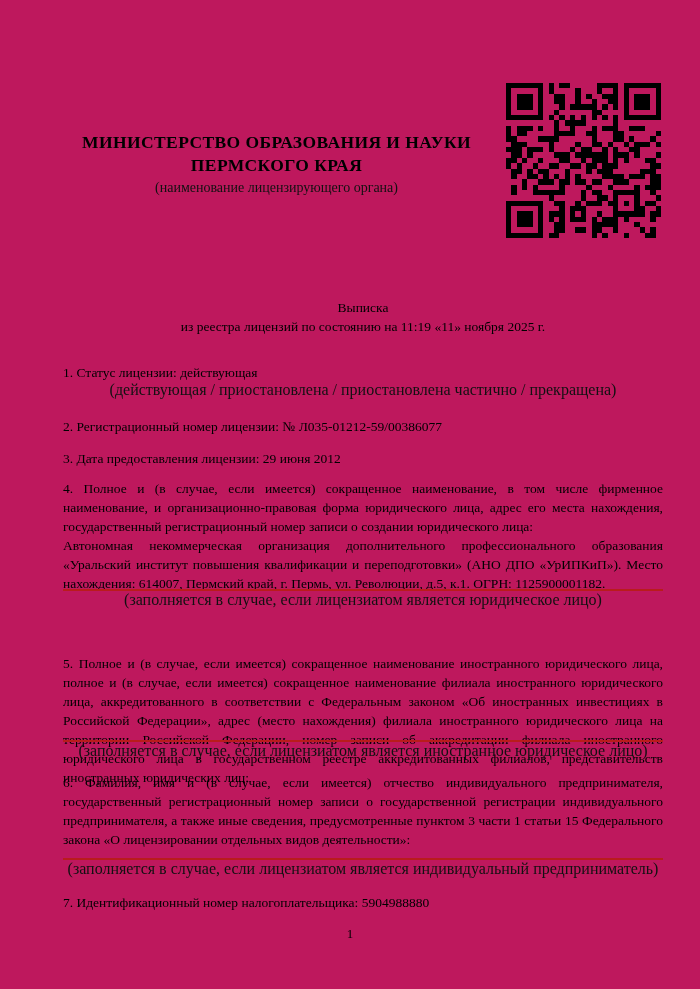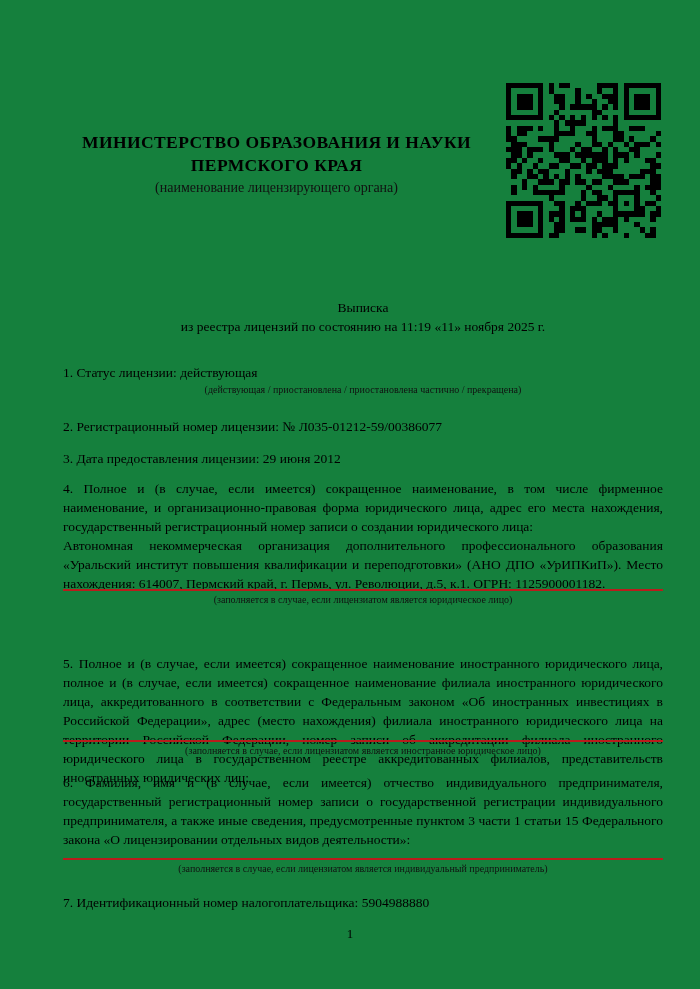--- a/index.html
+++ b/index.html
@@ -4,21 +4,21 @@
 <style>
   html,body{margin:0;padding:0;}
   body{
     width:700px;height:989px;
     background:#ffffff;
     font-family:"Liberation Serif","DejaVu Serif",serif;
     color:#000;
     position:relative;
     overflow:hidden;
   }
-  .page{position:absolute;inset:0;background:#15803d;}
+  .page{position:absolute;inset:0;background:#be185d;}
 
   .ministry-header{
     position:absolute;left:73px;top:131px;width:407px;
     text-align:center;
   }
   .ministry-line{
     font-weight:bold;font-size:17.5px;line-height:23px;letter-spacing:.4px;
   }
   .ministry-caption{
     font-size:14px;line-height:13px;margin-top:4px;color:#111;
@@ -31,21 +31,21 @@
 
   .doc-title{
     position:absolute;left:63px;top:298px;width:600px;
     text-align:center;font-size:13.5px;line-height:19px;
   }
 
   .item{position:absolute;left:63px;width:600px;font-size:13.5px;line-height:19px;}
   .item p{margin:0;}
   .just{text-align:justify;}
   .hint{
-    text-align:center;font-size:10px;line-height:14px;color:#111;
+    text-align:center;font-size:16px;line-height:14px;color:#111;
   }
   .hint-inline{margin-top:1px;}
   .rule-caption{
     border-top:2px solid #b91c1c;
     padding-top:2px;
   }
   .pos-item1{top:363px;}
   .pos-item2{top:417px;}
   .pos-item3{top:449px;}
   .pos-item4{top:479px;}

